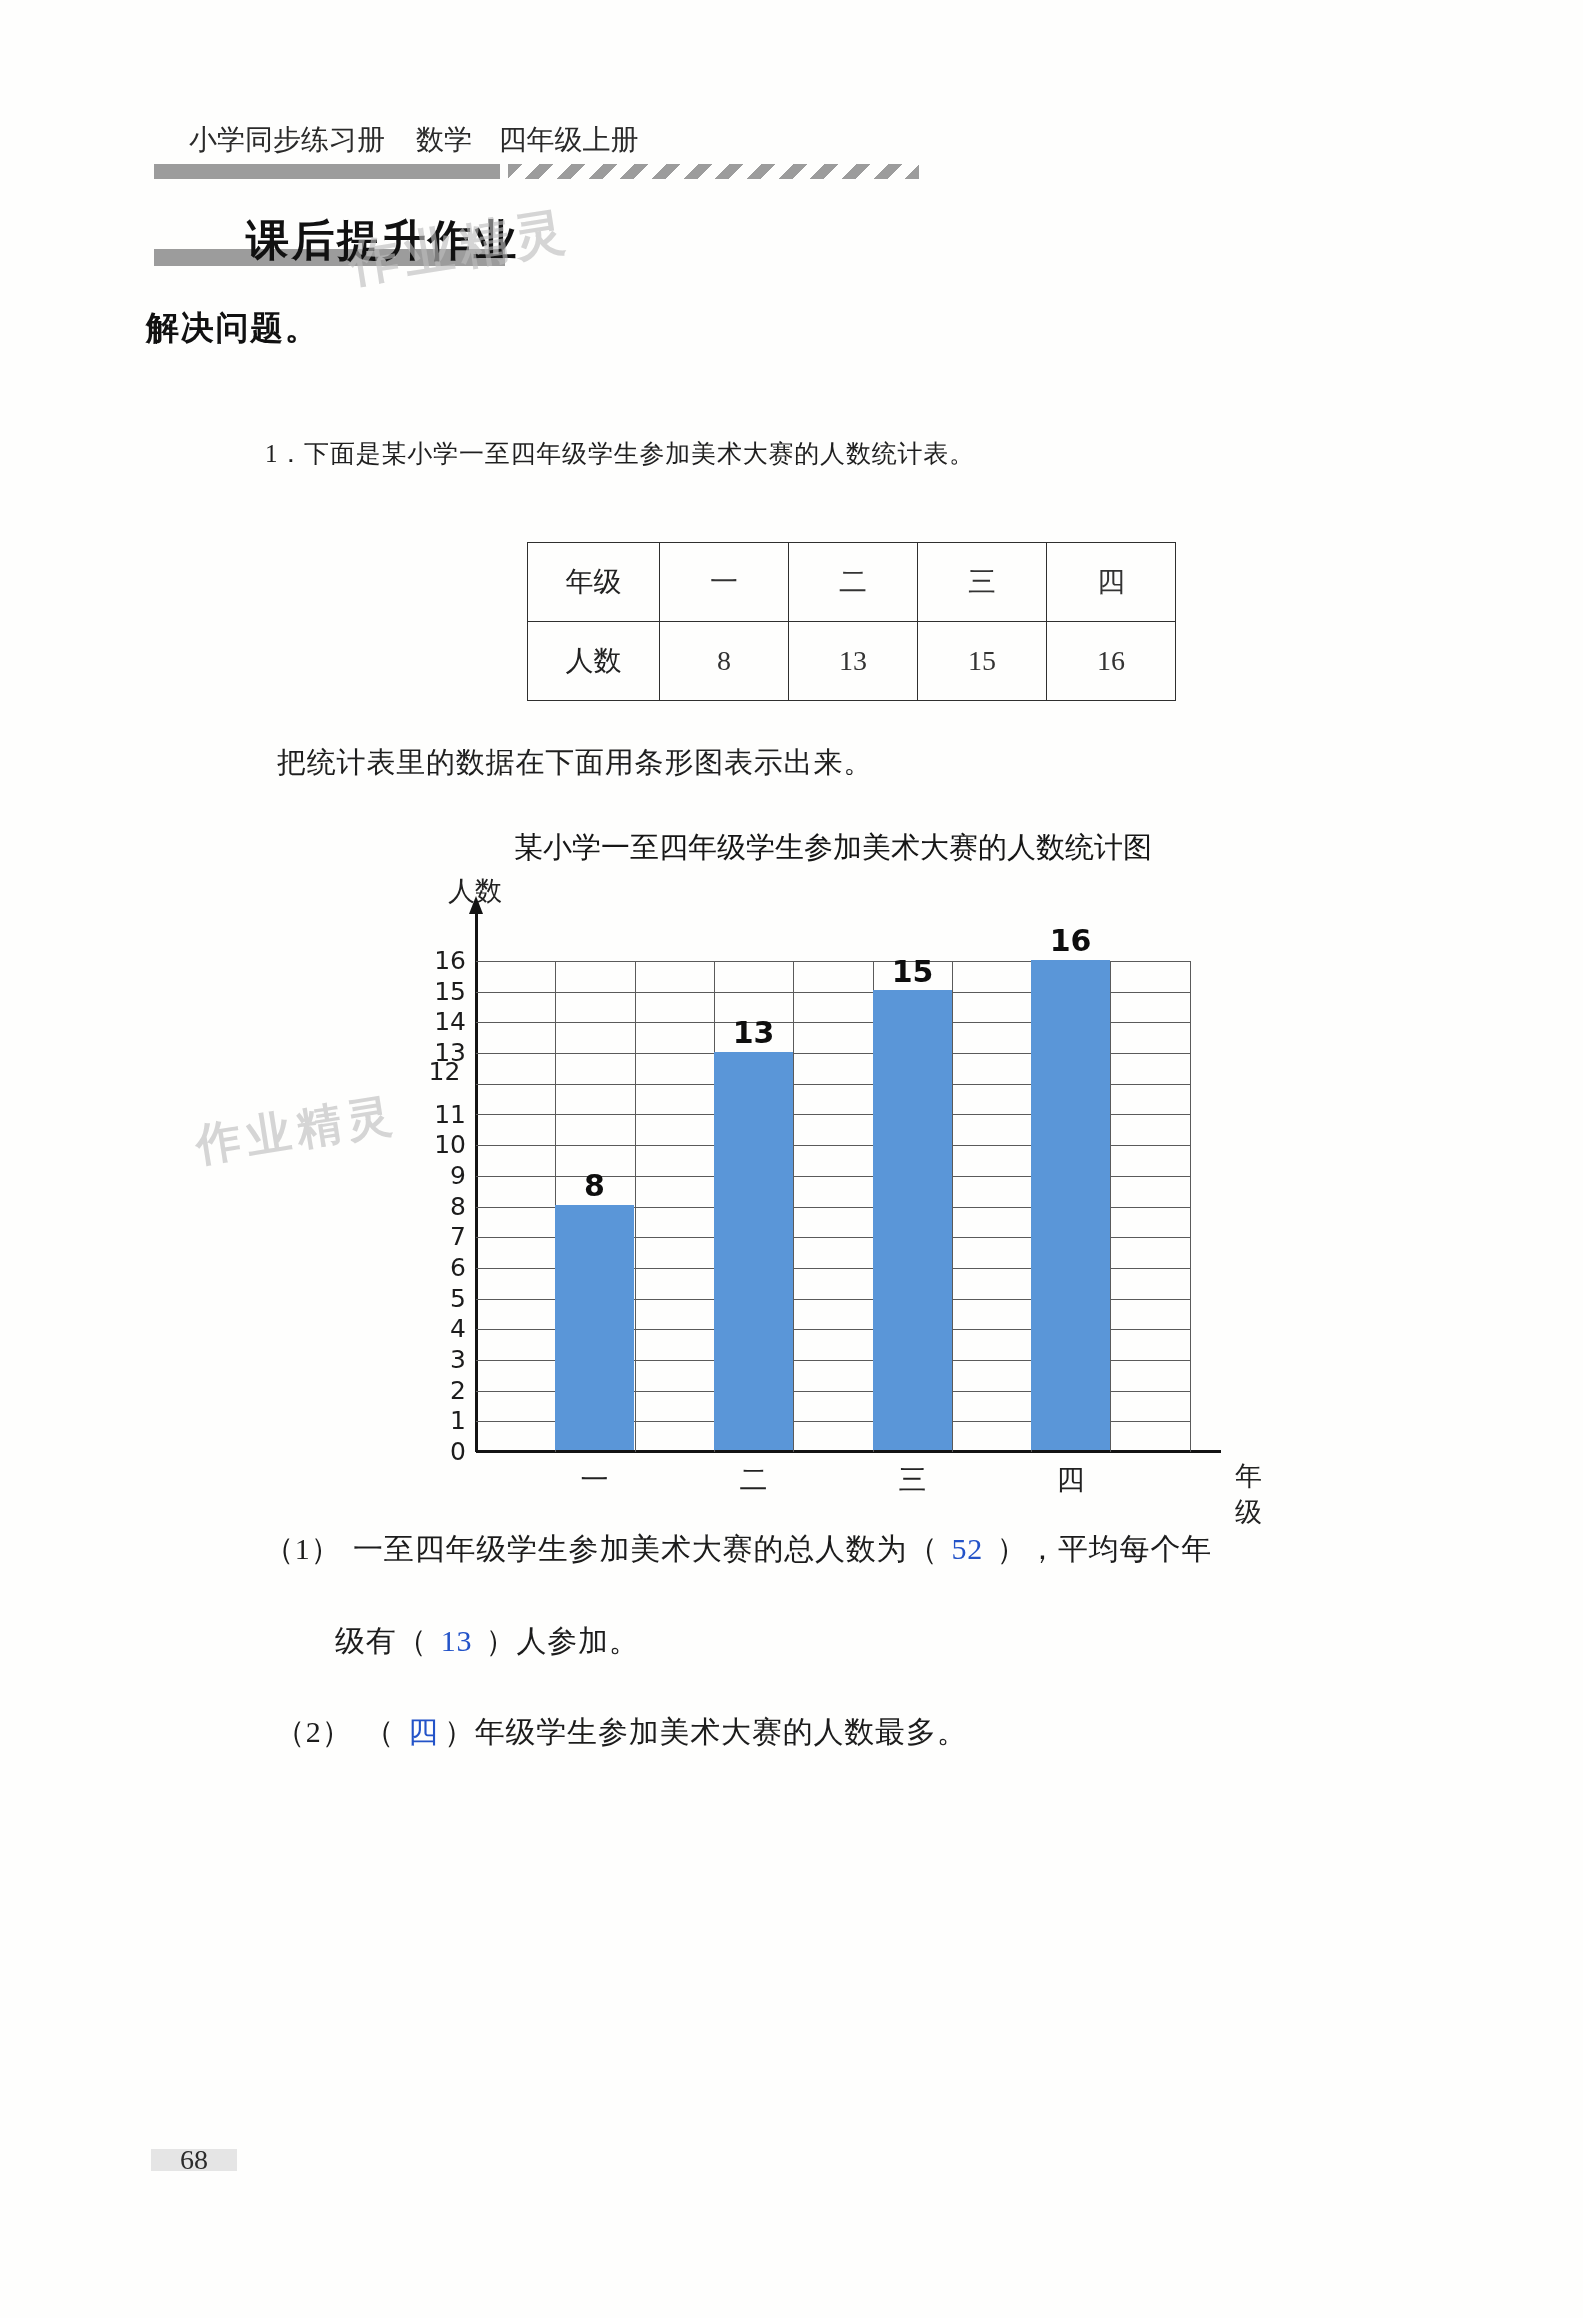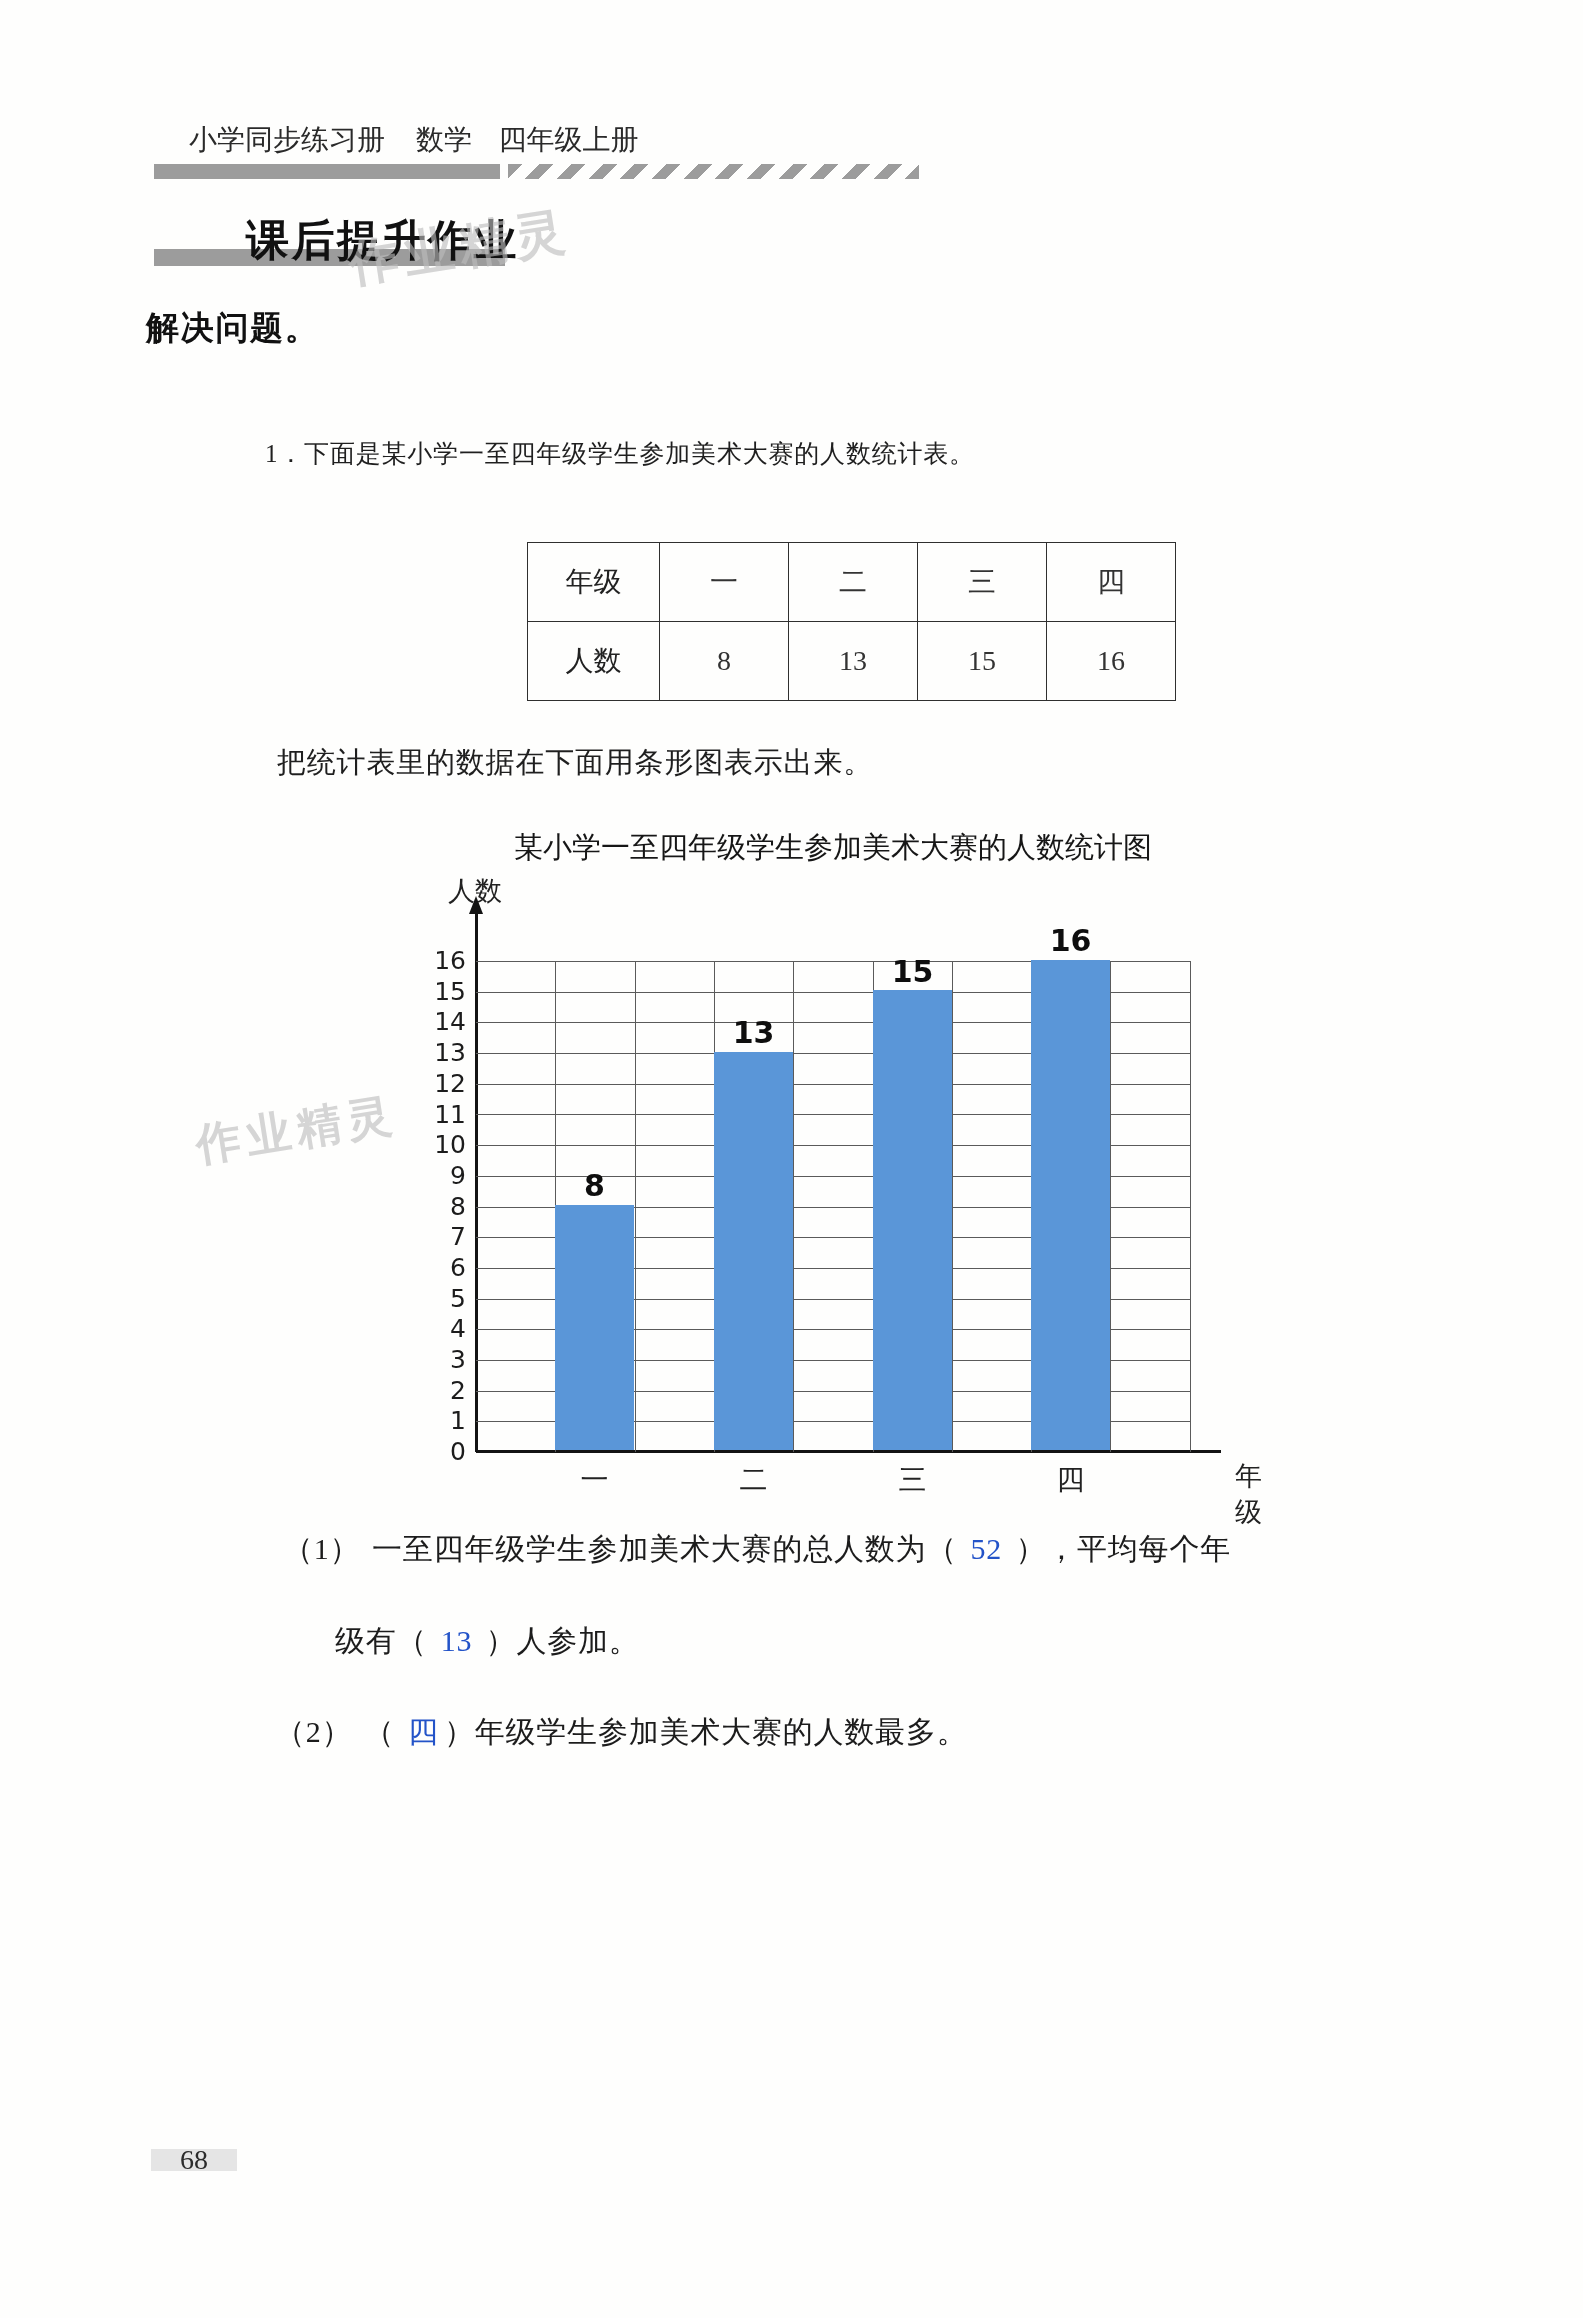--- a/index.html
+++ b/index.html
@@ -63,21 +63,21 @@
   #y-axis-line { position:absolute; left:-0.8px; top:-47px; width:2.5px; height:538px; background:#131313; }
   #y-axis-arrow { position:absolute; left:-6.6px; top:-65px; width:0; height:0;
     border-left:7.5px solid transparent; border-right:7.5px solid transparent;
     border-bottom:18px solid #131313; }
   #x-axis-line { position:absolute; left:0; top:489px; width:745px; height:2.5px; background:#131313; }
   #y-axis-label { position:absolute; left:-28px; top:-88px; font-size:27px; color:#222; }
   #x-axis-label { position:absolute; left:759px; top:497px; font-size:27px; color:#222; }
 
   
   .qline { font-size:30px; letter-spacing:0.8px; color:#1c1c1c; }
-  #q1-line1 { left:283px; top:1529px; }
+  #q1-line1 { left:264px; top:1529px; }
   #q1-line2 { left:335px; top:1621px; }
   #q2-line  { left:275px; top:1712px; }
   .q-label { margin-right:11.6px; }
   .answer { color:var(--answer,#2353c8); padding:0 5px; }
 
   
   #pagenum-bar { left:151px; top:2149px; width:86px; height:22px; background:#e5e5e5;
     display:flex; align-items:center; justify-content:center; }
   #pagenum { font-size:28px; color:#2c2c2c; }
 </style>
@@ -148,21 +148,21 @@
       <div class="ytick" style="top: 261px;">7</div>
       <div class="gl-h" style="top: 246px;"></div>
       <div class="ytick" style="top: 231px;">8</div>
       <div class="gl-h" style="top: 215px;"></div>
       <div class="ytick" style="top: 200px;">9</div>
       <div class="gl-h" style="top: 184px;"></div>
       <div class="ytick" style="top: 169px;">10</div>
       <div class="gl-h" style="top: 153px;"></div>
       <div class="ytick" style="top: 139px;">11</div>
       <div class="gl-h" style="top: 123px;"></div>
-      <div class="ytick" style="top: 108px;">12</div>
+      <div class="ytick" style="top: 96px; text-align: center;">12</div>
       <div class="gl-h" style="top: 92px;"></div>
       <div class="ytick" style="top: 77px;">13</div>
       <div class="gl-h" style="top: 61px;"></div>
       <div class="ytick" style="top: 46px;">14</div>
       <div class="gl-h" style="top: 31px;"></div>
       <div class="ytick" style="top: 16px;">15</div>
       <div class="gl-h" style="top: 0px;"></div>
       <div class="ytick" style="top: -15px;">16</div>
       <div class="gl-v" style="left: 79px;"></div>
       <div class="gl-v" style="left: 159px;"></div>

